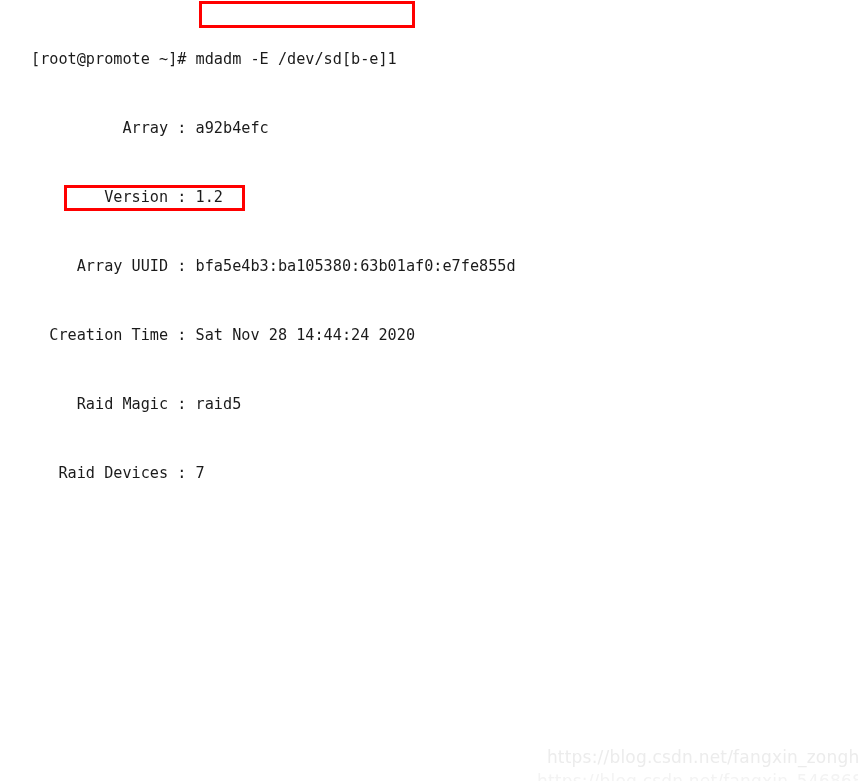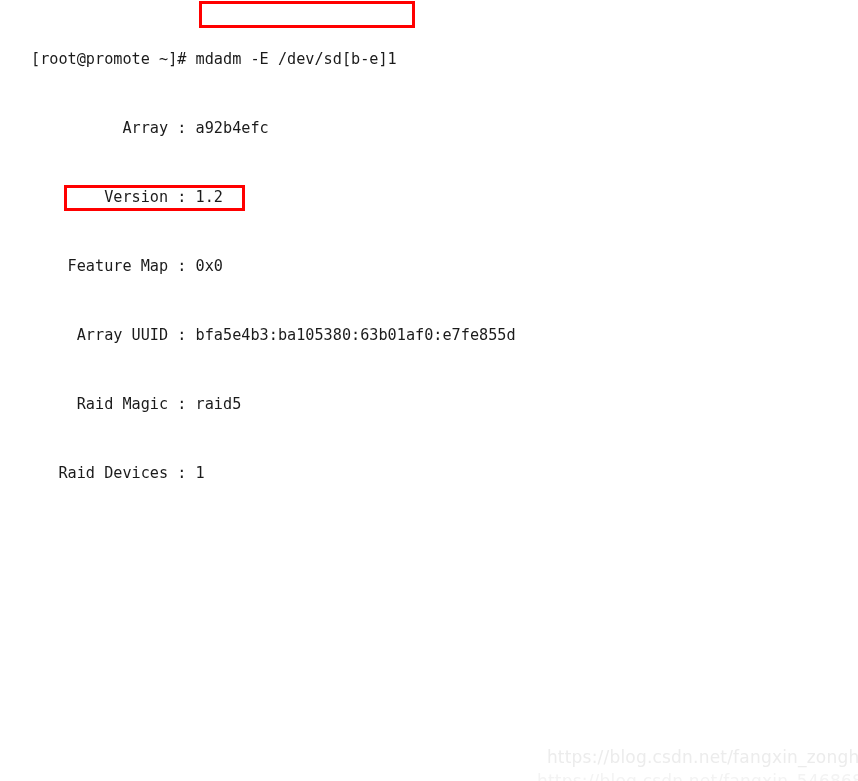--- a/index.html
+++ b/index.html
@@ -70,24 +70,24 @@
 </style>
 </head>
 <body>
 
 <div id="terminal">
 
   <div class="screen">
     <div class="line">[root@promote ~]# mdadm -E /dev/sd[b-e]1</div>
     <div class="line">          Array : a92b4efc</div>
     <div class="line">        Version : 1.2</div>
-    <div class="line">    Feature Map : 0x0</div>
     <div class="line">     Array UUID : bfa5e4b3:ba105380:63b01af0:e7fe855d</div>
+    <div class="line">  Creation Time : Sat Nov 28 14:44:24 2020</div>
     <div class="line">     Raid Magic : raid5</div>
-    <div class="line">   Raid Devices : 1</div>
+    <div class="line">   Raid Devices : 7</div>
     <div class="line blank"></div>
     
     
     
     
     
     
     
     
     

